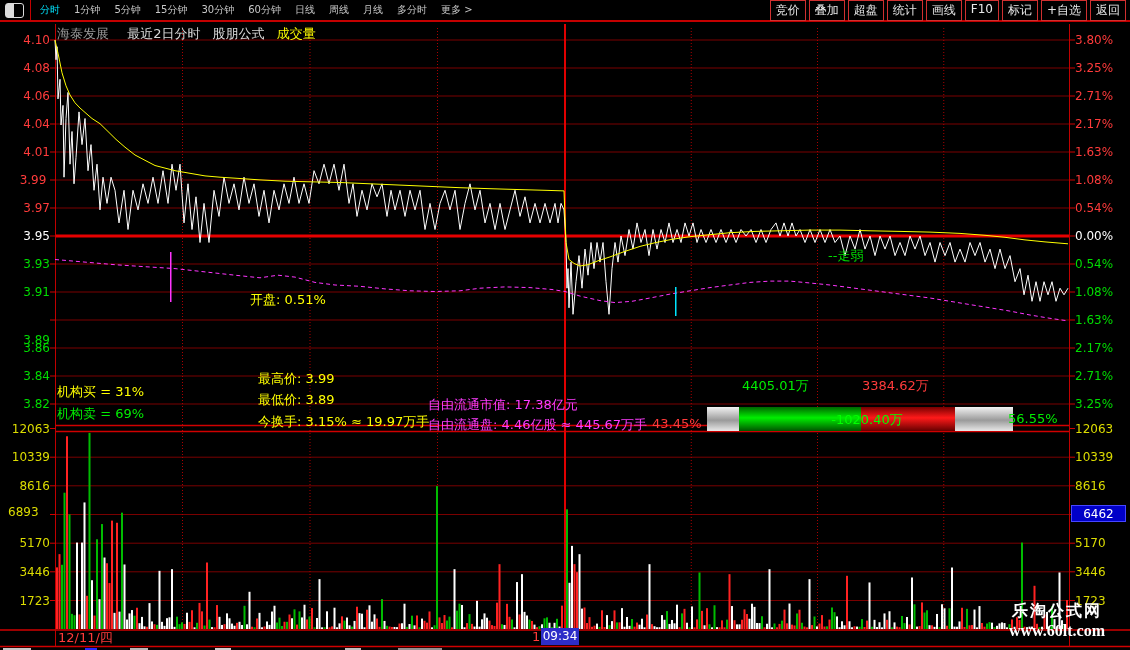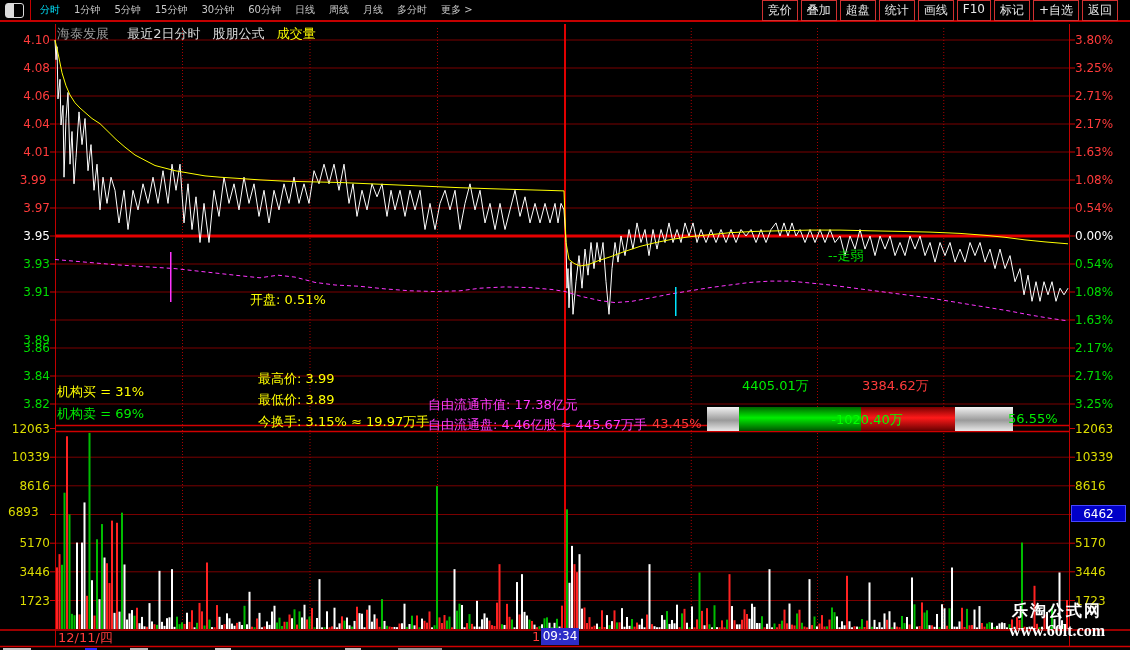--- a/index.html
+++ b/index.html
@@ -6,21 +6,21 @@
   #app{position:relative;width:1130px;height:650px;background:#000;overflow:hidden;
        font-family:"DejaVu Sans",sans-serif;-webkit-font-smoothing:none;}
   
   #topbar{position:absolute;left:0;top:0;width:1130px;height:22px;background:#000;
           border-bottom:2px solid #c40000;display:flex;align-items:center;box-sizing:border-box;}
   #win-icon{width:17px;height:13px;border:1px solid #dcdcdc;border-radius:3px;margin:0 6px 0 5px;
             background:linear-gradient(to right,#dcdcdc 45%,#000 45%);}
   #icon-sep{width:1px;height:22px;background:#c40000;margin-right:2px;}
   .tb-item{color:#c8c8c8;font-size:10px;padding:0 7px;white-space:nowrap;cursor:default;}
   .tb-item.active{color:#00e5ff;}
-  #topbar-right-items{margin-left:auto;display:flex;gap:3px;margin-right:12px;}
+  #topbar-right-items{margin-left:auto;display:flex;gap:3px;margin-right:4px;}
   .tb-btn{color:#e8e8e8;font-size:12px;border:1px solid #d03030;padding:1px 5px;white-space:nowrap;background:#000;}
   
   #chart-area{position:absolute;left:0;top:0;width:1130px;height:650px;padding-left:22px;}
   svg{position:absolute;left:0;top:0;}
   .axis-label{position:absolute;font-size:12px;line-height:14px;white-space:nowrap;}
   
   .anno{position:absolute;font-size:13px;line-height:15px;white-space:nowrap;}
   #title-row{position:absolute;left:57px;top:25px;font-size:13px;white-space:nowrap;}
   #title-row .t-name{color:#9a9a9a;margin-right:14px;}
   #title-row .t-view{color:#dcdcdc;margin-right:8px;}

